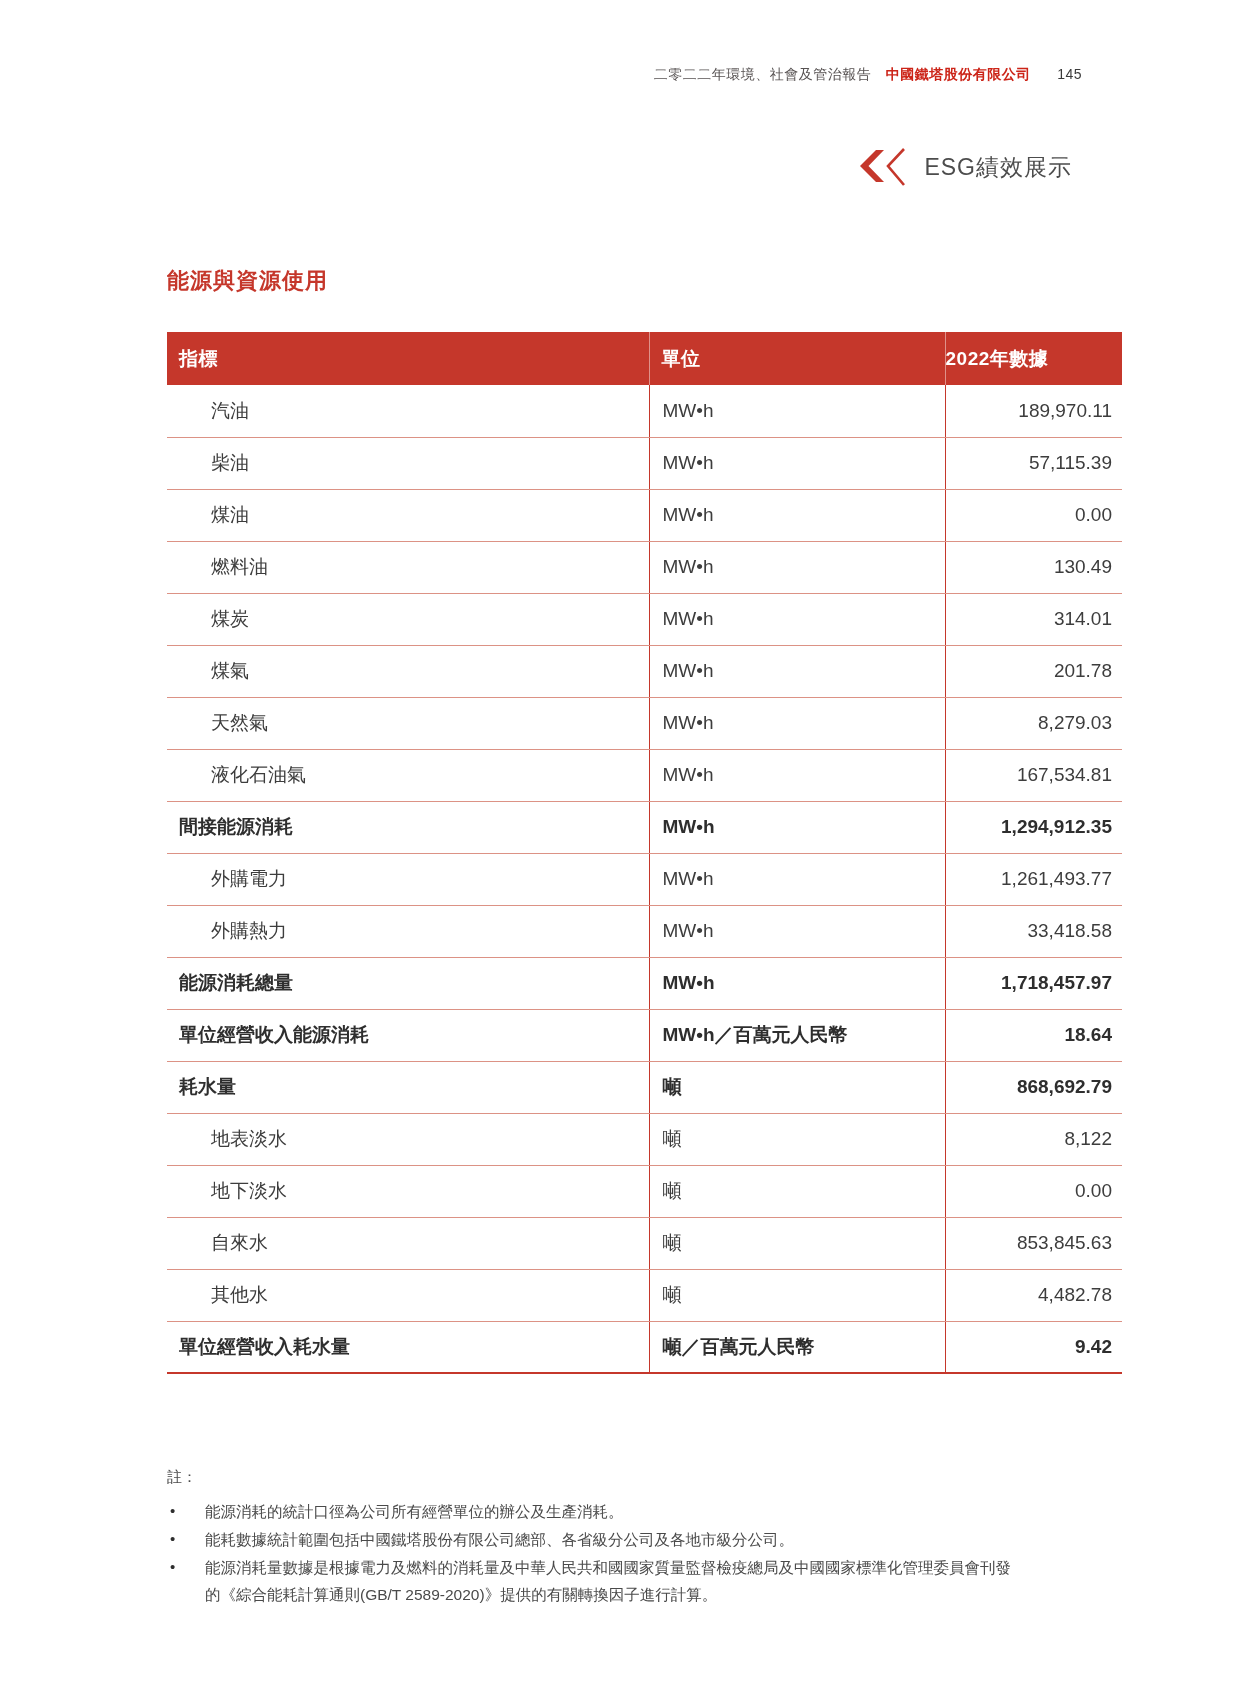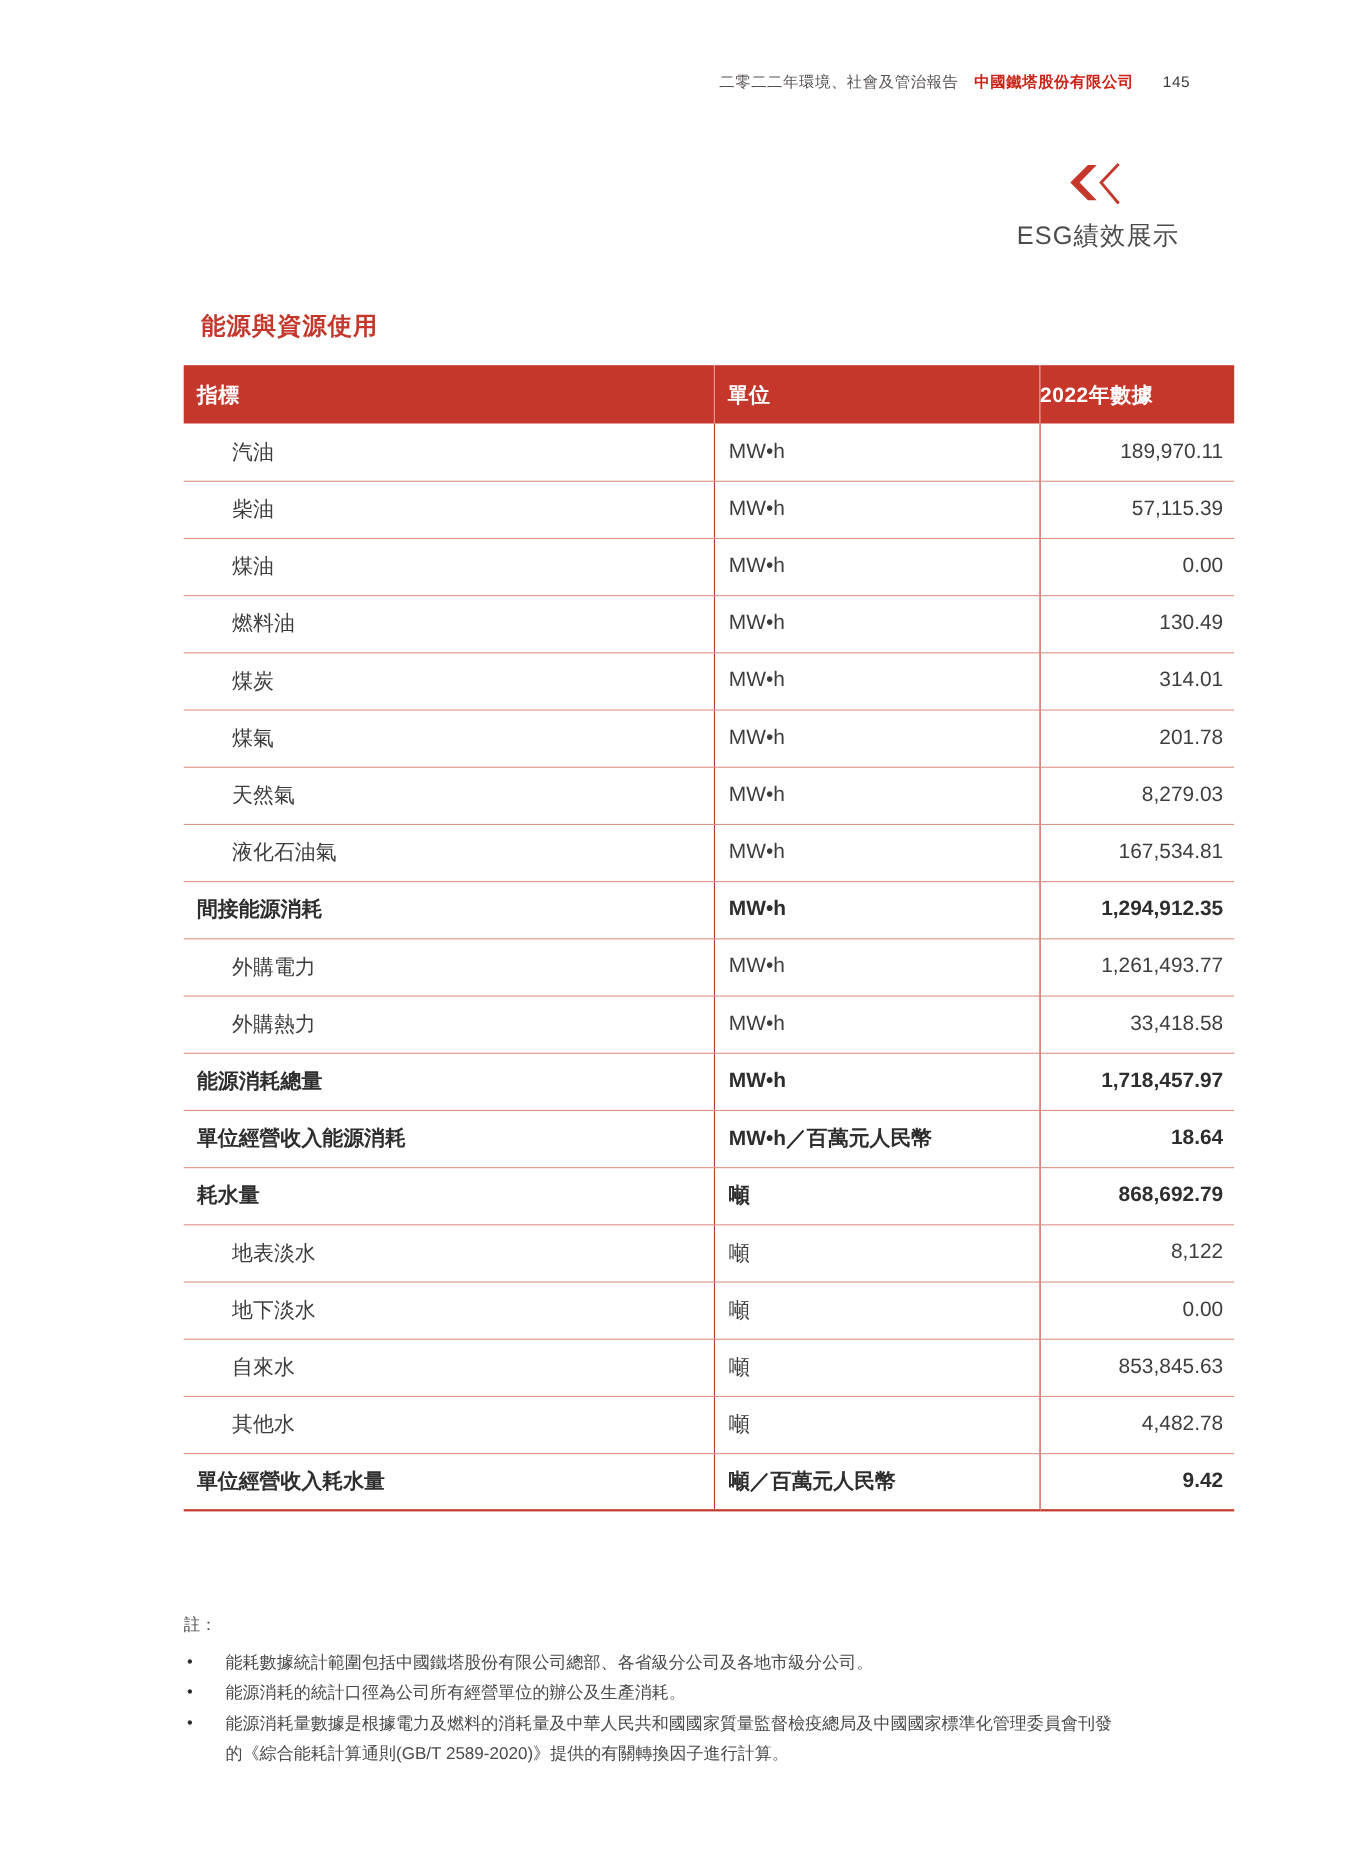--- a/index.html
+++ b/index.html
@@ -18,27 +18,27 @@
   
   .page-header{
     position:absolute;top:66px;right:158px;
     font-size:14px;color:#575252;letter-spacing:.5px;white-space:nowrap;
   }
   .page-header .company{color:var(--company-red);font-weight:bold;margin-left:10px;}
   .page-header .pagenum{color:#3a3a3a;margin-left:22px;}
   
   .esg-heading{
     position:absolute;top:148px;right:168px;
-    display:flex;align-items:center;gap:13px;flex-direction:column;
+    display:flex;align-items:center;gap:13px;
   }
   .esg-heading .chevrons{display:inline-flex;align-items:center;}
   .esg-label{font-size:23px;color:#4c4c4c;letter-spacing:1px;}
   
   .section-title{
-    position:absolute;left:167px;top:266px;margin:16px;
+    position:absolute;left:167px;top:266px;margin:0;
     font-size:22px;font-weight:bold;color:var(--brand-red);letter-spacing:1px;
   }
   
   .data-table{
     position:absolute;left:167px;top:332px;width:955px;
     border-collapse:collapse;table-layout:fixed;
   }
   .data-table th{
     background:var(--brand-red);color:#ffffff;
     font-size:19px;font-weight:bold;height:53px;
@@ -196,17 +196,17 @@
         <td class="c1">單位經營收入耗水量</td>
         <td class="c2">噸／百萬元人民幣</td>
         <td class="num">9.42</td>
       </tr>
     </tbody>
 </table>
 
 <div class="notes">
   <div class="notes-label">註：</div>
   <ul class="notes-list" id="notes-list">
+      <li>能源消耗的統計口徑為公司所有經營單位的辦公及生產消耗。</li>
       <li>能耗數據統計範圍包括中國鐵塔股份有限公司總部、各省級分公司及各地市級分公司。</li>
-      <li>能源消耗的統計口徑為公司所有經營單位的辦公及生產消耗。</li>
       <li>能源消耗量數據是根據電力及燃料的消耗量及中華人民共和國國家質量監督檢疫總局及中國國家標準化管理委員會刊發的《綜合能耗計算通則(GB/T 2589-2020)》提供的有關轉換因子進行計算。</li>
     </ul>
 </div>
 
 </body></html>

